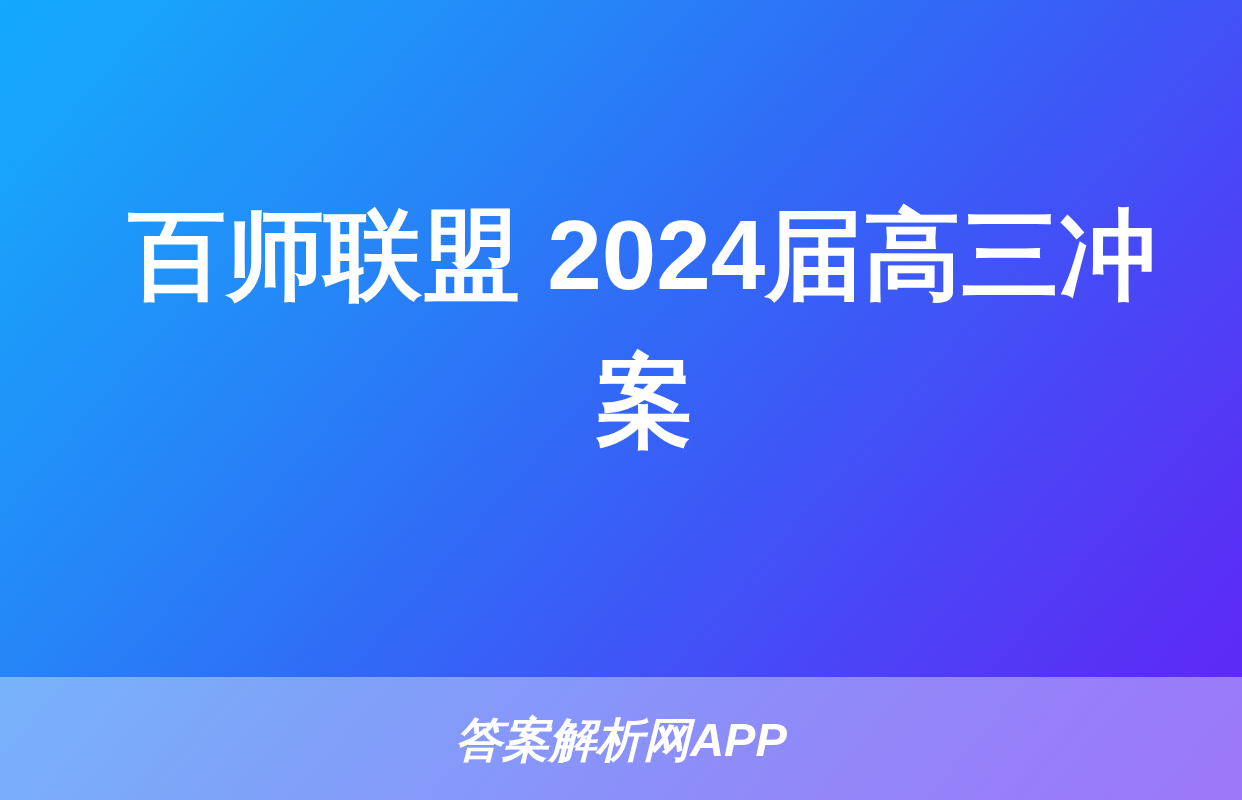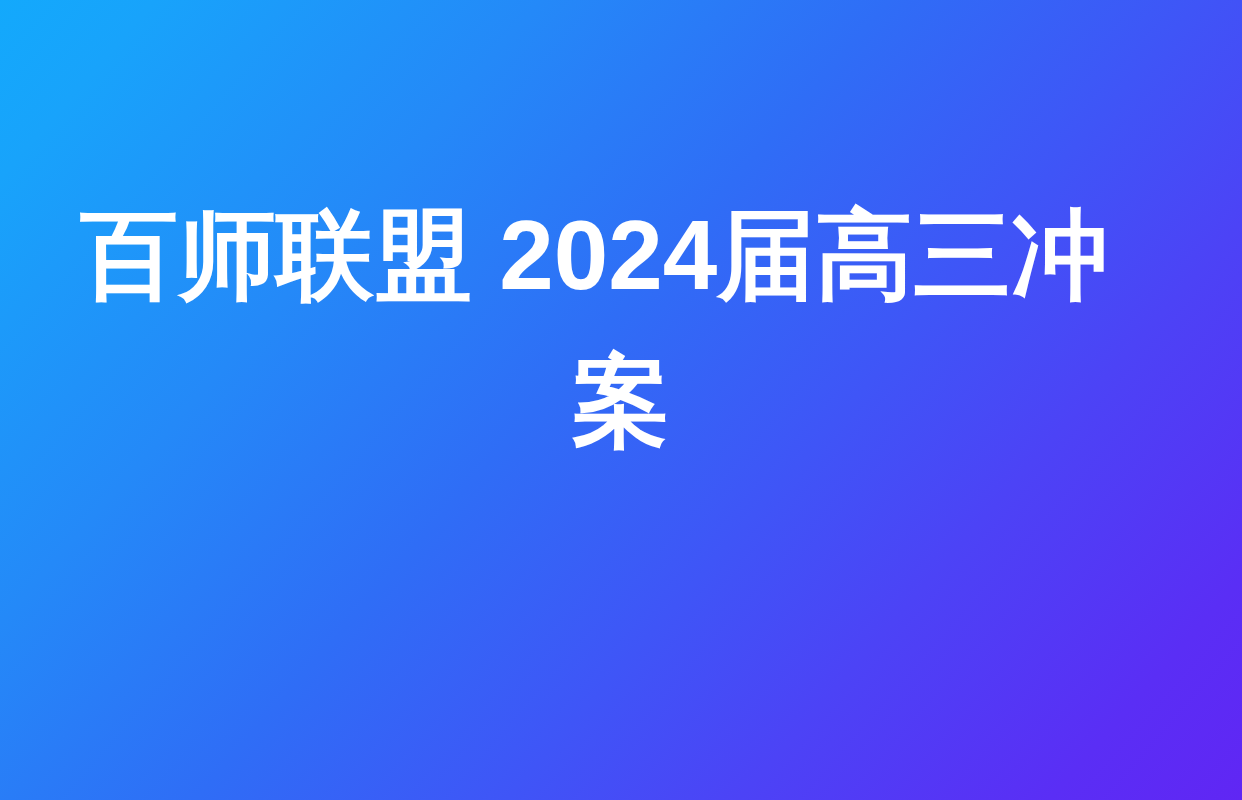--- a/index.html
+++ b/index.html
@@ -39,20 +39,21 @@
 
   .title-line {
     display: block;
     font-size: 98px;
     line-height: 146px;
     font-weight: 700;
     letter-spacing: 0px;
     color: #ffffff;
     white-space: nowrap;
     text-align: center;
+    margin-left: 48px;
   }
 
   .title-line.lead {
     text-align: left;
     padding-left: 2px;
   }
 
   .title-line.last {
     text-align: center;
   }
@@ -84,14 +85,17 @@
 </head>
 <body>
 
 <div id="poster">
 
   <div class="title-block">
     <span class="title-line lead">百师联盟 2024届高三冲</span>
     <span class="title-line last">案</span>
   </div>
 
+  <div class="wm-band">
+    <span class="wm-text">答案解析网APP</span>
+  </div>
 
 </div>
 
 </body></html>

